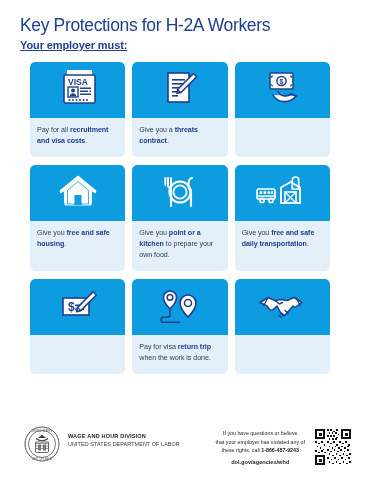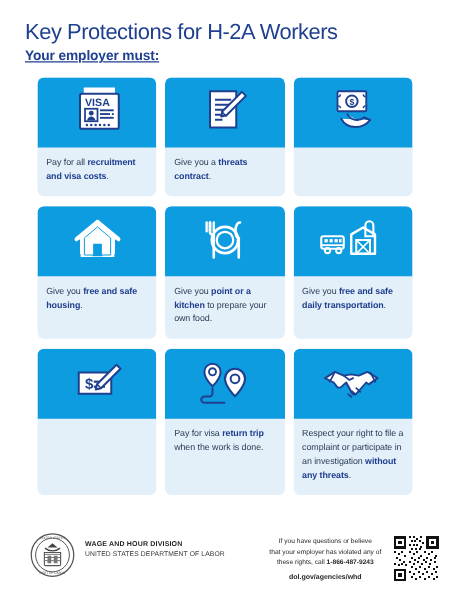--- a/index.html
+++ b/index.html
@@ -306,21 +306,20 @@
       <div class="card-head">
         <span>
           <svg width="52" height="42" viewBox="0 0 52 42" fill="none">
             <path d="M4 16.5l8-5 7 3 6-1 6 1 7-3 8 5-7 5-2-1.5-7.5 8.5c-1 1.1-2.6 1.2-3.7.3L21 20l-4 3.5c-1.1 1-2.8.8-3.7-.4L11 20z" fill="#ffffff" stroke="#1f3f8f" stroke-width="1.5" stroke-linejoin="round"></path>
             <path d="M19 14.5l4.5 3.5 3-1.5" stroke="#1f3f8f" stroke-width="1.4" fill="none" stroke-linecap="round"></path>
             <path d="M29 24.5l3.2 3M25.5 27l3 2.6M22.5 29.3l2.6 2.3" stroke="#1f3f8f" stroke-width="1.4" stroke-linecap="round"></path>
             <path d="M12 11.5L7.5 20M40 11.5l4.5 8.5" stroke="#1f3f8f" stroke-width="1.3"></path>
           </svg>
         </span>
       </div>
-      <div class="card-body"><span><span>Respect your right to file a complaint or participate in an investigation </span><b>without any threats</b><span>.</span></span></div>
     </div>
 
   </div>
 
   <div class="footer">
     <span class="seal">
       <svg width="36" height="36" viewBox="0 0 36 36">
         <circle cx="18" cy="18" r="17" fill="#ffffff" stroke="#555555" stroke-width="1"></circle>
         <circle cx="18" cy="18" r="13.5" fill="#ffffff" stroke="#555555" stroke-width="0.8"></circle>
         <path d="M18 8.5l-4 3.5h8z" fill="#444444"></path>

